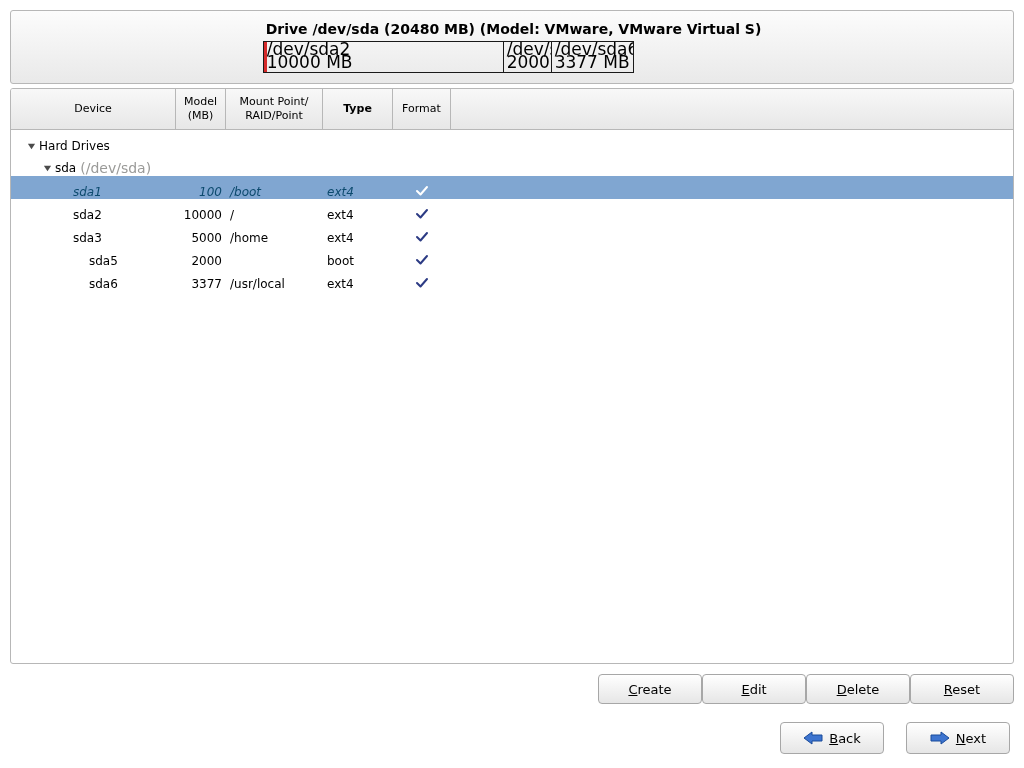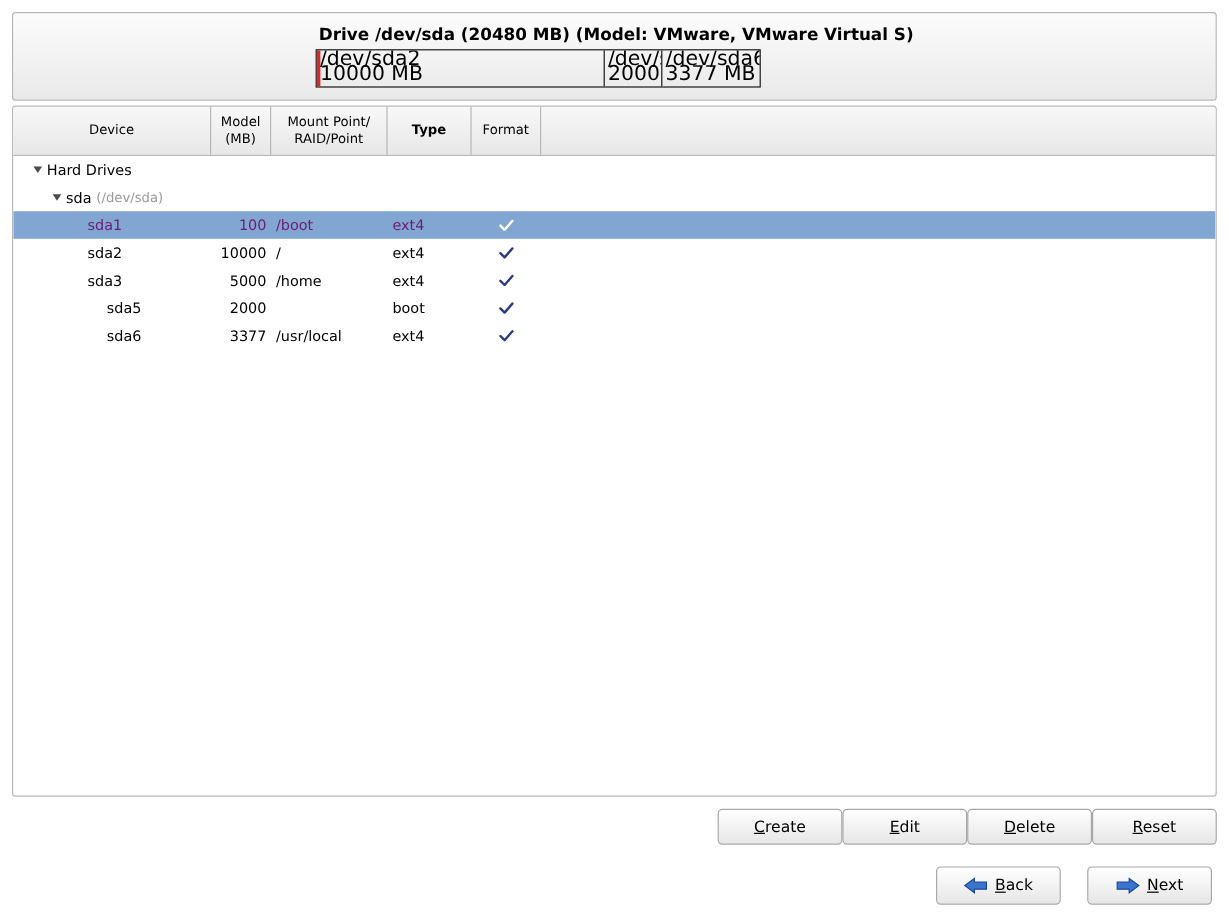--- a/index.html
+++ b/index.html
@@ -95,41 +95,42 @@
   .col-size   { width: 50px; justify-content: center;}
   .col-mount  { width: 97px; }
   .col-type   { width: 70px; font-weight: bold; }
   .col-format { width: 58px; }
   .col-rest   { flex: 1; }
 
   .tbody { flex: 1; overflow: auto; }
   .row {
     display: flex;
     height: 23px;
-    align-items: center;
+    align-items: flex-end;
   }
   .row > div { box-sizing: border-box; }
   .row .cdev { width: 165px; display: flex; align-items: center; white-space: nowrap;}
   .row .csize{ width: 50px; text-align: right; padding-right: 4px;}
   .row .cmount{width: 97px; padding-left: 4px;}
   .row .ctype{ width: 70px; padding-left: 4px;}
   .row .cformat{width:58px; display:flex; justify-content:center; align-items:center;}
   .row.selected {
     background: #80a6d1;
-    color: #701a75;
+    color: #0c4a6e;
+    font-style: italic;
   }
   .tw {
     display: inline-flex;
     align-items: center;
     justify-content: center;
     width: 12px; height: 12px;
     margin-right: 2px;
   }
   .tw svg { width: 9px; height: 9px; display:block;}
-  .devpath { color: #9a9a98; font-size: 11px; margin-left: 4px;}
+  .devpath { color: #9a9a98; font-size: 14px; margin-left: 4px;}
   .check { width: 16px; height: 16px; }
   .check svg { width: 16px; height: 16px; display:block;}
 
   
   .actions-row {
     display: flex;
     justify-content: flex-end;
     gap: 0;
     padding: 10px 10px 0 10px;
   }

